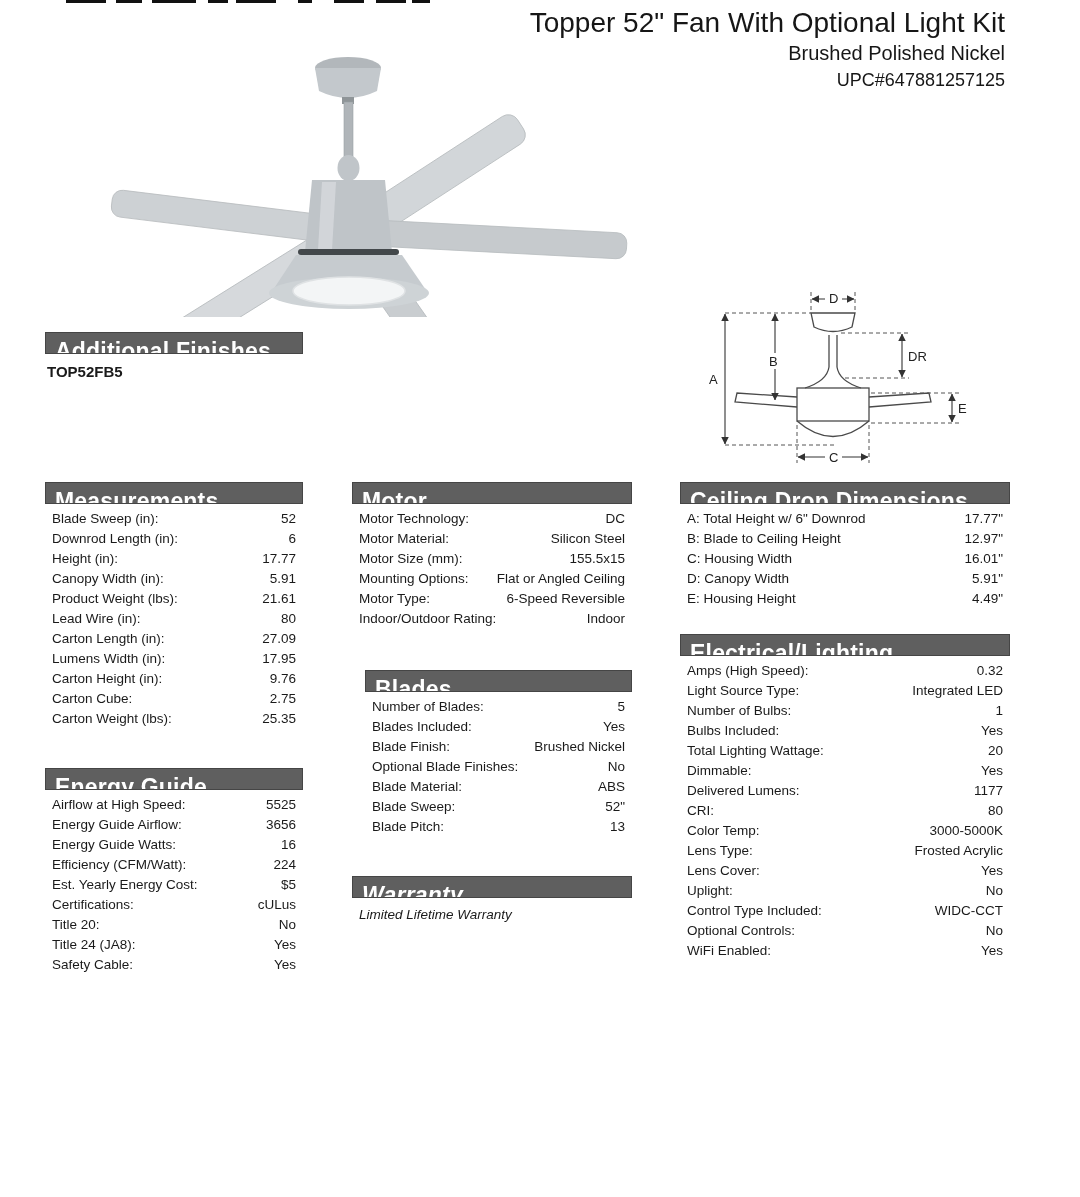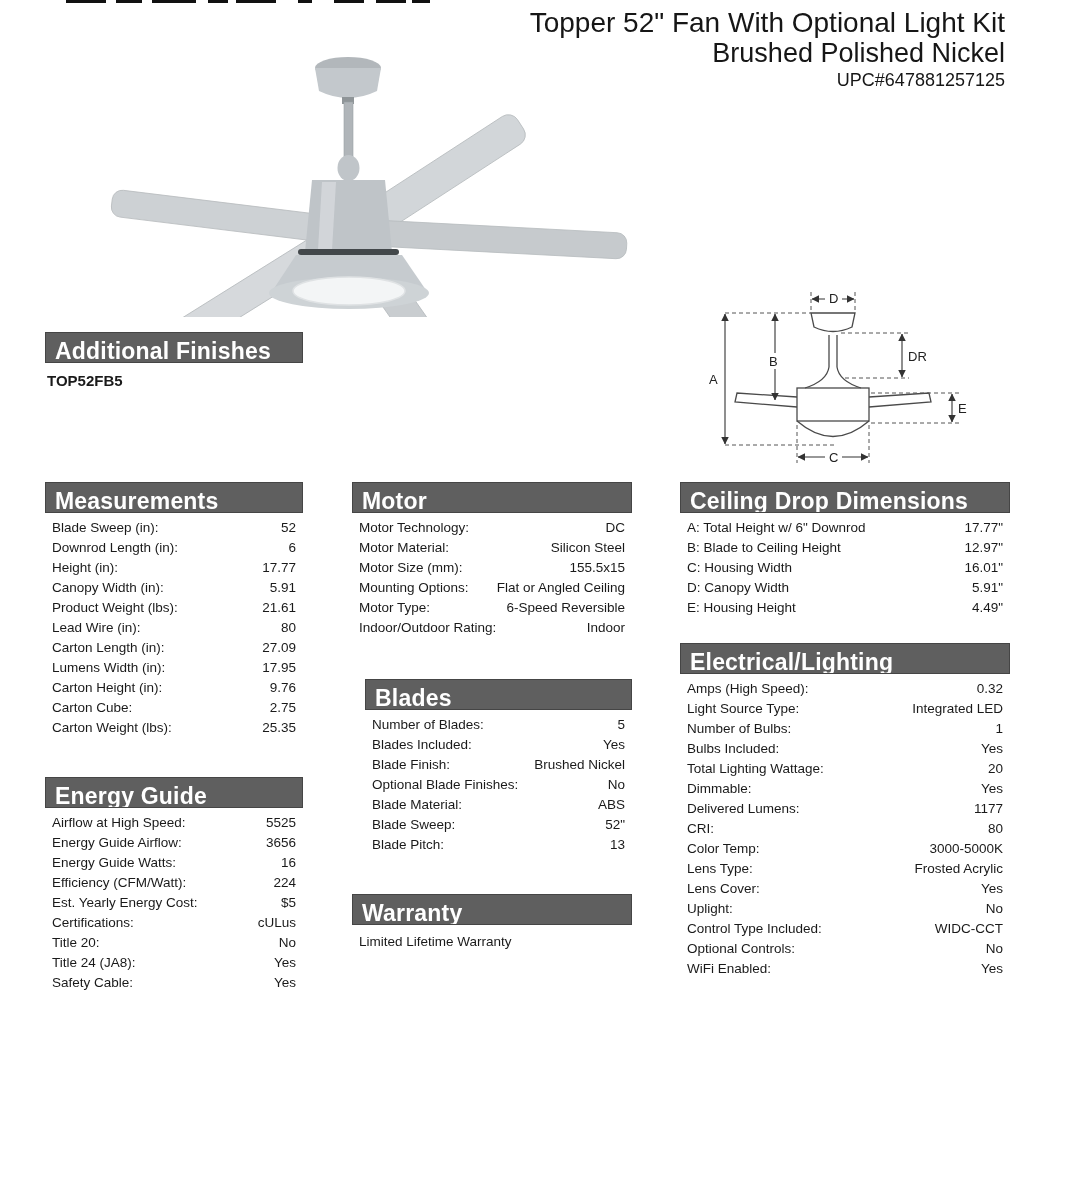--- a/index.html
+++ b/index.html
@@ -8,47 +8,47 @@
     font-family:"Liberation Sans",sans-serif;color:var(--body-text,#1a1a1a);
     overflow:hidden;
   }
   
   .logo-strip{position:absolute;left:0;top:0;width:1080px;height:4px;}
   .logo-strip div{position:absolute;top:0;height:3px;background:#111;}
 
   
   .title-block{position:absolute;top:6px;right:75px;text-align:right;white-space:nowrap;}
   .title{font-size:28px;line-height:34px;color:#161616;}
-  .finish{font-size:27px;line-height:27px;color:#161616;}
+  .finish{font-size:20px;line-height:27px;color:#161616;}
   .upc{font-size:18px;line-height:26px;color:#161616;}
 
   
   .bar{
     background:var(--bar-bg,#5f5f5f);color:var(--bar-text,#ffffff);
-    font-weight:bold;font-size:23px;line-height:37px;height:31px;
+    font-weight:bold;font-size:23px;line-height:37px;height:22px;
     padding-left:9px;box-sizing:border-box;border:1px solid #454545;
     letter-spacing:.2px;white-space:nowrap;overflow:hidden;
   }
 
   .af-block{position:absolute;left:45px;top:332px;width:258px;}
   .af-model{font-weight:bold;font-size:15px;margin-top:9px;padding-left:2px;}
 
   .col{position:absolute;top:482px;}
   .col-left{left:45px;width:258px;}
   .col-mid{left:352px;width:280px;}
   .col-right{left:680px;width:330px;}
 
   .rows{padding:5px 7px 0 7px;}
   .spec-row{display:flex;justify-content:space-between;font-size:13.5px;line-height:20px;white-space:nowrap;}
   .spec-row .lbl{text-align:center;}
   .spec-row .val{text-align:right;padding-left:10px;}
 
   .mt-energy{margin-top:39px;}
   .mt-blades{margin-top:41px;margin-left:13px;}
-  .mt-warranty{margin-top:39px;}
+  .mt-warranty{margin-top:39px;font-style:italic;}
   .mt-electrical{margin-top:25px;}
   .warranty-note{font-size:13.5px;line-height:20px;margin-top:7px;padding-left:7px;}
 
   .fan-photo{position:absolute;left:60px;top:52px;}
   .dim-diagram{position:absolute;left:695px;top:283px;}
   .dim-text{font-size:13px;fill:#222;font-family:"Liberation Sans",sans-serif;}
 </style>
 </head>
 <body>
 <div class="page">

